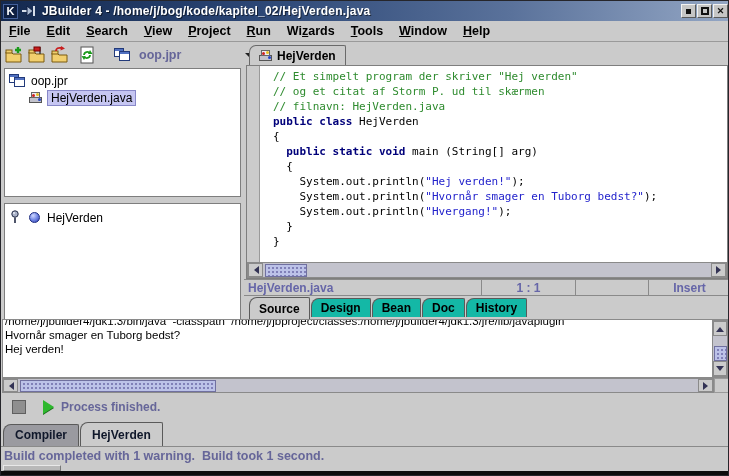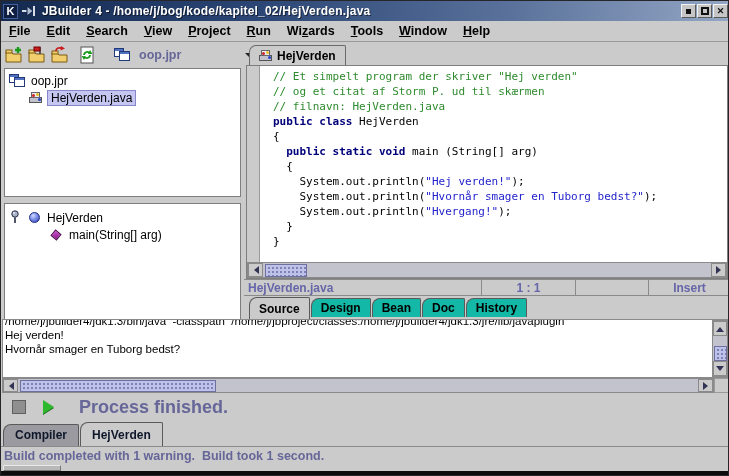--- a/index.html
+++ b/index.html
@@ -139,21 +139,21 @@
   #output-hscroll { left:1px; top:377px; width:712px; height:15px; }
   #output-hscroll .thumb { position:absolute; left:17px; top:1px; width:196px; height:12px; }
   #output-hscroll .sb-btn.right { margin-left:auto; }
   #out-corner { left:713px; top:377px; width:15px; height:15px; background:#cbcbcb; border:1px solid #9a9a9a; }
 
   
   #run-bar { left:0; top:392px; width:729px; height:28px; display:flex; align-items:center; }
   #stop-btn { width:14px; height:14px; margin-left:11px; background:#8f8f8f; border:1px solid #5f5f5f; }
   #run-btn { margin-left:17px; width:0; height:0; border:7px solid transparent; border-left:11px solid #2eb82e;
     filter:drop-shadow(0 1px 0 #1a6a1a); }
-  #process-msg { margin-left:18px; font-size:18px; font-weight:bold; color:#666699; }
+  #process-msg { font-size:12px; font-weight:bold; color:#666699; }
 
   
   #msg-tabs { left:0; top:420px; width:729px; height:26px; display:flex; align-items:flex-end; padding-left:2px;
     border-bottom:1px solid #8a8a8a; }
   .btab { font-size:12px; font-weight:bold; color:#0f172a; padding:3px 11px 4px;
     border:1px solid #5a5a5a; border-bottom:none;
     border-top-left-radius:8px; border-top-right-radius:2px; margin-right:1px; }
   .btab.inactive { background:#9a9aa0; height:22px; }
   .btab.active { background:#cbcbcb; height:24px; padding-top:5px; }
 
@@ -271,24 +271,20 @@
     <div style="position:absolute; left:5px; top:6px;">
       <svg width="10" height="15" viewBox="0 0 10 15">
         <circle cx="5" cy="4" r="3.2" fill="#aab2c8" stroke="#222a44"></circle>
         <circle cx="4" cy="3" r="1" fill="#e8ecf6"></circle>
         <line x1="5" y1="7.5" x2="5" y2="13" stroke="#222a44" stroke-width="1.6"></line>
       </svg>
     </div>
     <div class="tree-row" style="margin:5px 0 0 22px">
       <span class="class-icon"></span>
       <span class="tree-label">HejVerden</span>
-    </div>
-    <div class="tree-row" style="margin-left:44px">
-      <span class="method-icon"></span>
-      <span class="tree-label">main(String[] arg)</span>
     </div>
   </div>
 
   <div id="editor-tab" class="abs">
     <span class="bean-icon">
       <span class="base"></span>
         <span class="top"></span>
         <span class="d1"></span>
         <span class="d2"></span>
         <span class="d3"></span>
@@ -336,22 +332,22 @@
     <div class="vtab inactive">Bean</div>
     <div class="vtab inactive">Doc</div>
     <div class="vtab inactive">History</div>
   </div>
 
   <div id="output-pane" class="abs">
     <div id="output-text">
       <div id="out-clip">
         <div class="out-line">/home/j/jbuilder4/jdk1.3/bin/java  -classpath  /home/j/jbproject/classes:/home/j/jbuilder4/jdk1.3/jre/lib/javaplugin</div>
       </div>
+      <div class="out-line">Hvornår smager en Tuborg bedst?</div>
       <div class="out-line">Hej verden!</div>
-      <div class="out-line">Hvornår smager en Tuborg bedst?</div>
     </div>
     <div id="output-vscroll" class="sb sb-v abs">
       <div class="sb-btn">
           <div class="tri-u"></div>
         </div>
       <div class="thumb"></div>
       <div class="sb-btn down">
           <div class="tri-d"></div>
         </div>
     </div>

